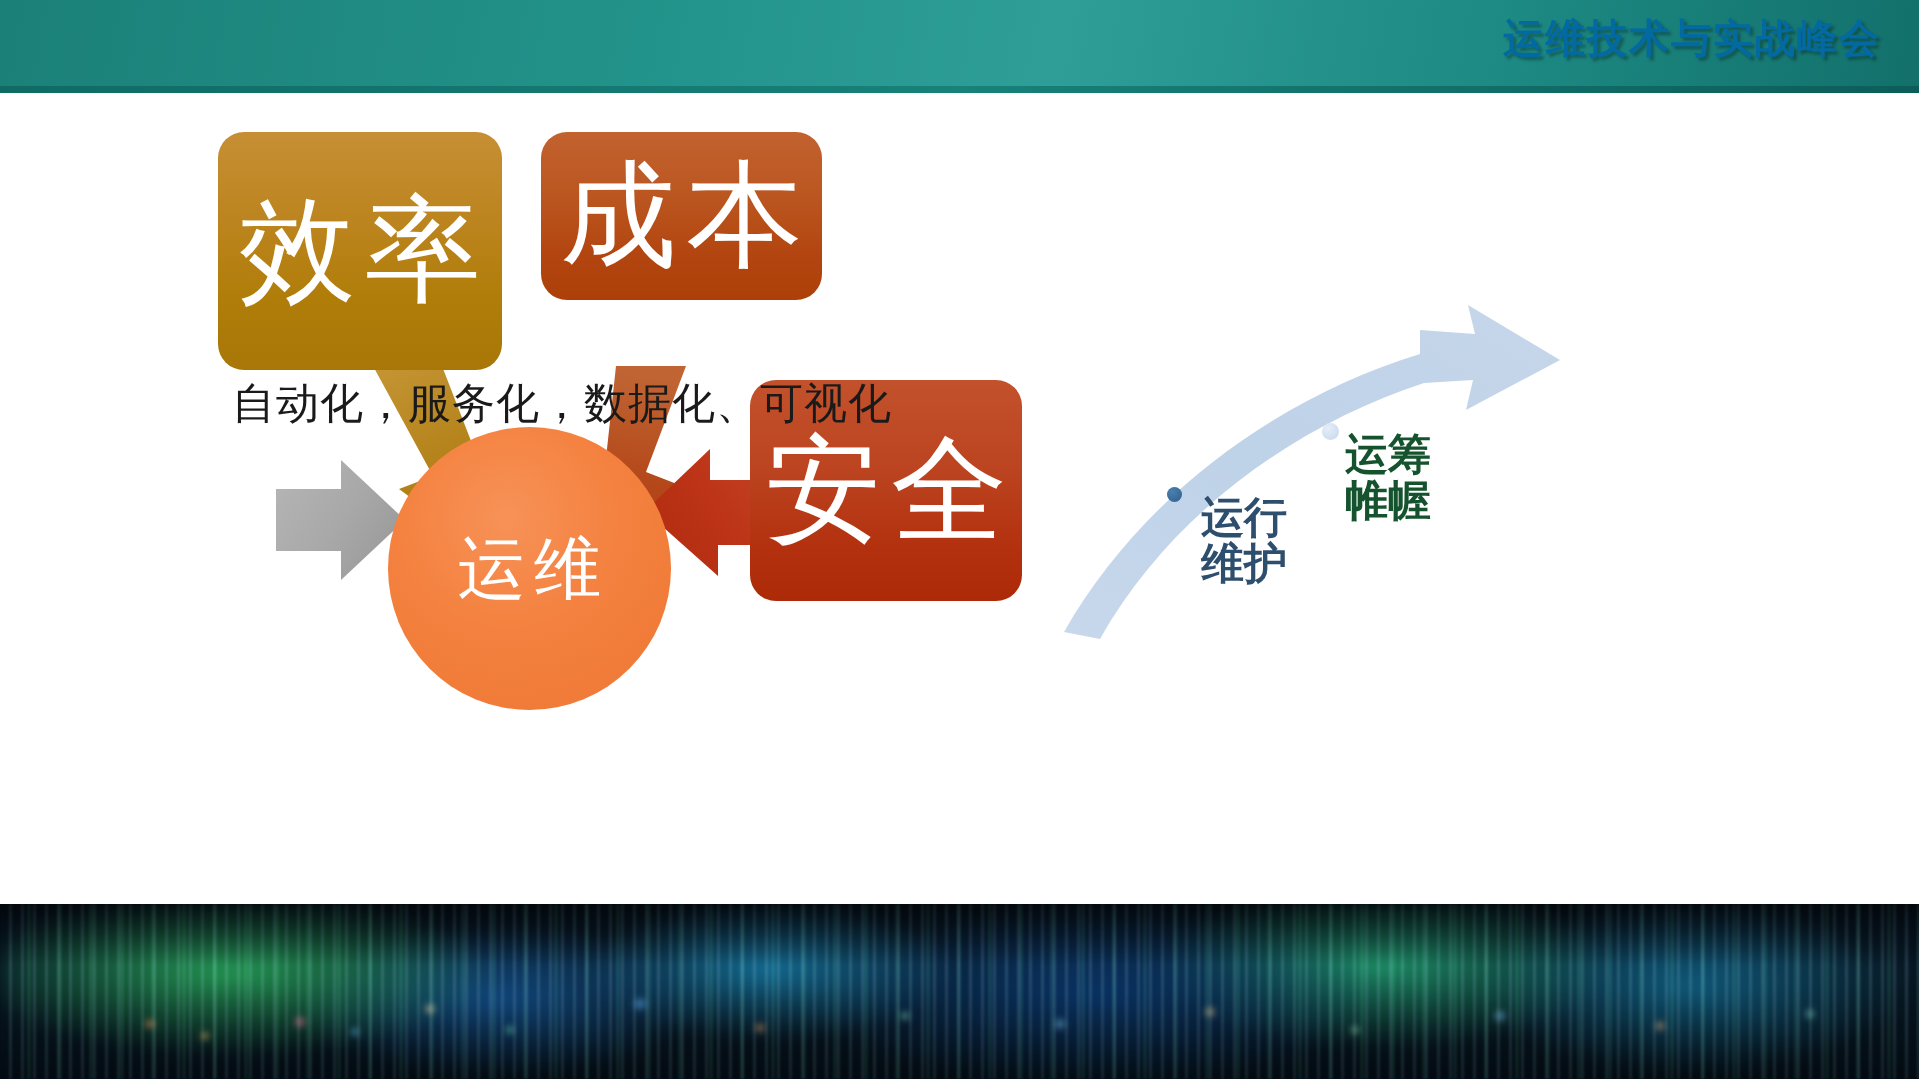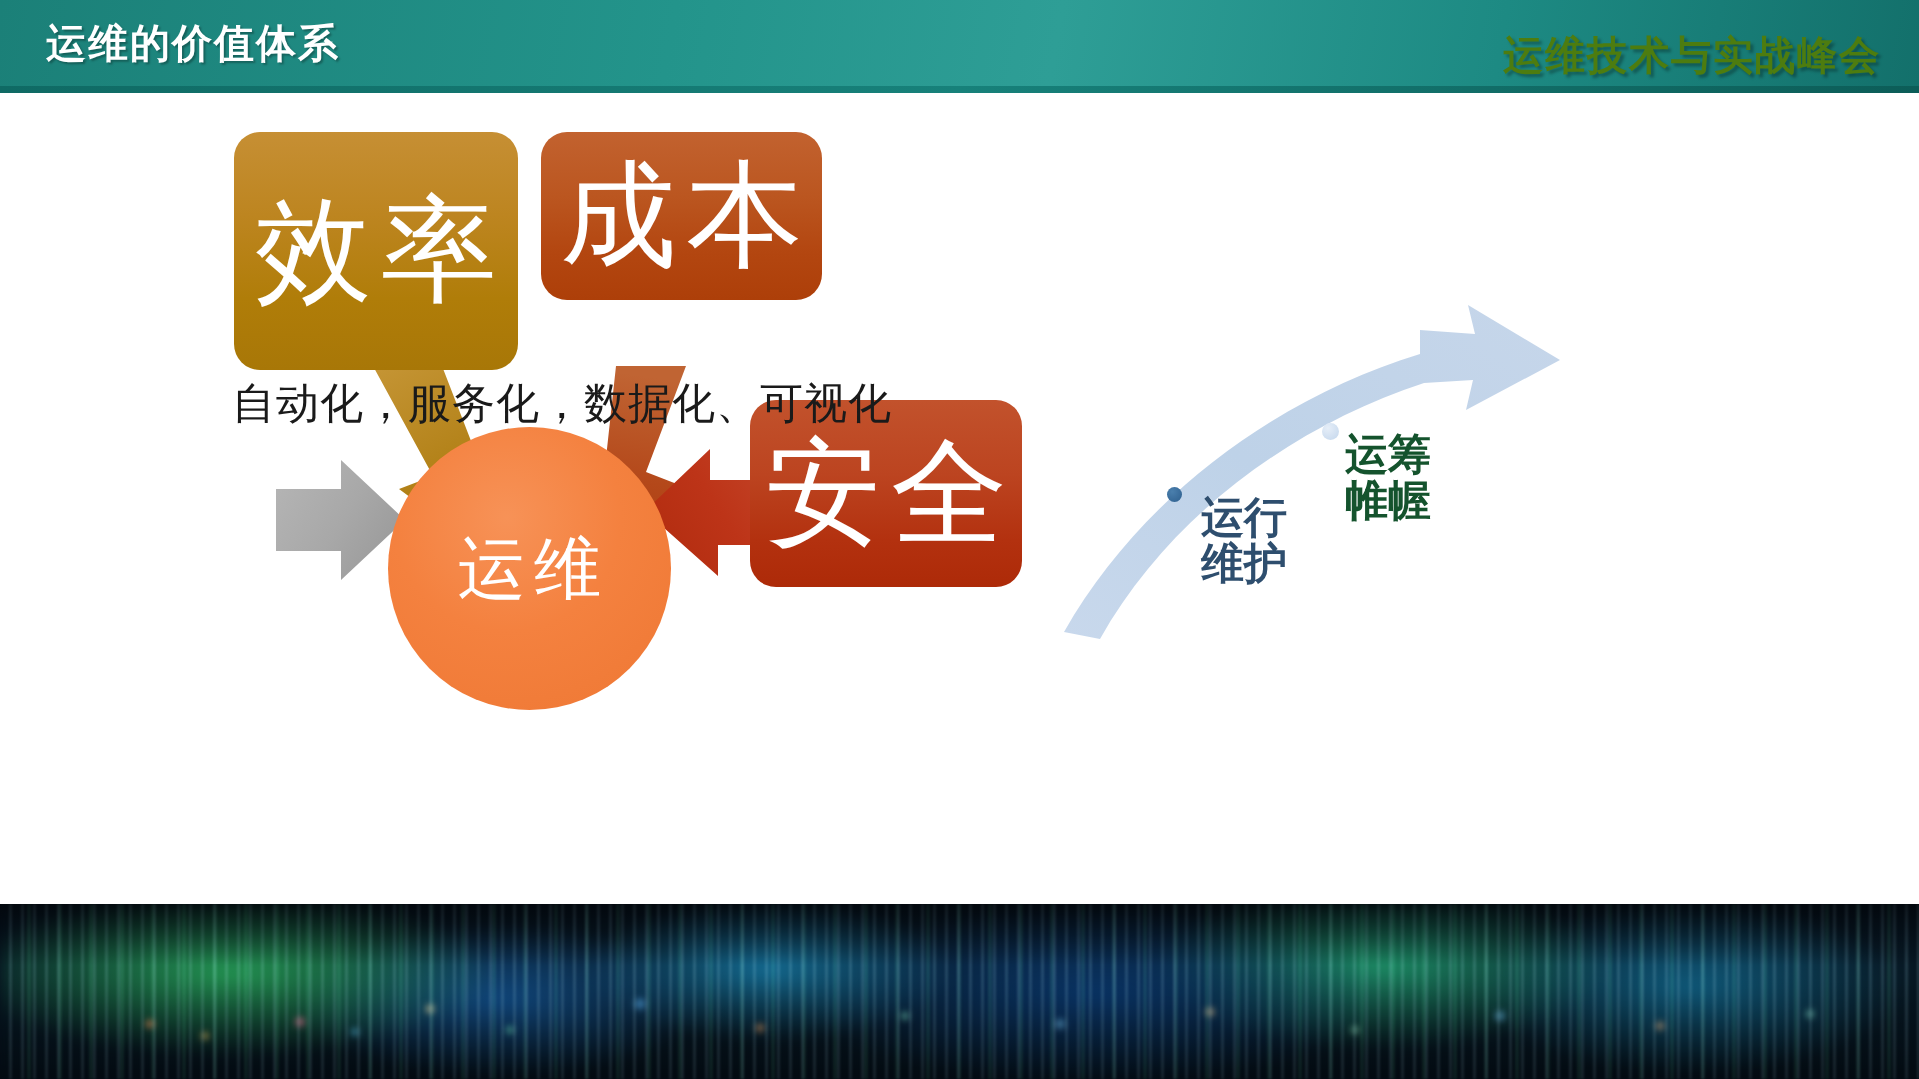--- a/index.html
+++ b/index.html
@@ -23,62 +23,61 @@
     background:linear-gradient(100deg,#0f6a64 0%,#17817a 50%,#0c5d58 100%);
   }
   .header-title-left{
     position:absolute;left:46px;top:16px;
     font-size:40px;font-weight:bold;color:#ffffff;
     letter-spacing:2px;
     text-shadow:2px 2px 2px rgba(0,0,0,.28);
     white-space:nowrap;
   }
   .header-title-right{
-    position:absolute;right:38px;top:28px;
-    font-size:40px;font-weight:bold;color:#4d7c0f;
+    position:absolute;right:38px;top:11px;
+    font-size:40px;font-weight:bold;color:#0369a1;
     letter-spacing:2px;
     text-shadow:3px 3px 3px rgba(0,0,0,.30);
     white-space:nowrap;
   }
 
   
   .box{
     position:absolute;
     border-radius:26px;
     display:flex;align-items:center;justify-content:center;
     color:#ffffff;
     font-family:"Liberation Serif","DejaVu Serif",serif;
     letter-spacing:10px;
     text-indent:10px;
     box-sizing:border-box;
     line-height:1;
   }
   .box-efficiency{
-    left:234px;top:132px;width:284px;height:238px;
+    left:218px;top:132px;width:284px;height:238px;
     background:linear-gradient(180deg,#c68f34 0%,#bd8520 35%,#b07d09 70%,#a87707 100%);
     font-size:116px;
   }
   .box-cost{
     left:541px;top:132px;width:281px;height:168px;
     background:linear-gradient(180deg,#c2622f 0%,#bb5620 38%,#b34610 72%,#ad3f09 100%);
     font-size:116px;
   }
   .box-quality{
     left:18px;top:465px;width:283px;height:137px;
     background:linear-gradient(180deg,#b2b2b2 0%,#a6a6a6 45%,#9d9d9d 100%);
     font-size:116px;
     align-items:flex-start;
     padding-top:2px;
   }
   .box-quality .boxtxt{ position:relative;top:-28px; }
   .box-security{
-    left:750px;top:380px;width:272px;height:187px;
+    left:750px;top:380px;width:272px;height:221px;
     background:linear-gradient(180deg,#c2522c 0%,#bc4420 40%,#b3310f 75%,#ad2a08 100%);
     font-size:116px;
-    margin-top:20px;
   }
 
   
   .circle-core{
     position:absolute;left:388px;top:427px;width:283px;height:283px;
     border-radius:50%;
     background:radial-gradient(circle at 42% 32%,#f79257 0%,#f4813f 45%,#ee7733 100%);
     display:flex;align-items:center;justify-content:center;
     color:#ffffff;font-size:68px;
     font-family:"Liberation Serif","DejaVu Serif",serif;
@@ -174,21 +173,20 @@
     background:linear-gradient(180deg,rgba(0,0,0,.55) 0%,rgba(0,0,0,0) 35%,rgba(0,0,0,.35) 100%);
   }
 </style>
 </head>
 <body>
 
 <div class="slide">
 
   <div class="header"></div>
   <div class="header-underline"></div>
-  <div class="header-title-left">运维的价值体系</div>
   <div class="header-title-right">运维技术与实战峰会</div>
 
   <svg class="arrows" viewBox="0 0 1919 1079" width="1919" height="1079">
     <defs>
       <linearGradient id="gradGold" x1="0" y1="0" x2="0.4" y2="1">
         <stop offset="0%" stop-color="#c59535"></stop>
         <stop offset="55%" stop-color="#b5841c"></stop>
         <stop offset="100%" stop-color="#a87707"></stop>
       </linearGradient>
       <linearGradient id="gradBrick" x1="0.1" y1="0" x2="0" y2="1">

